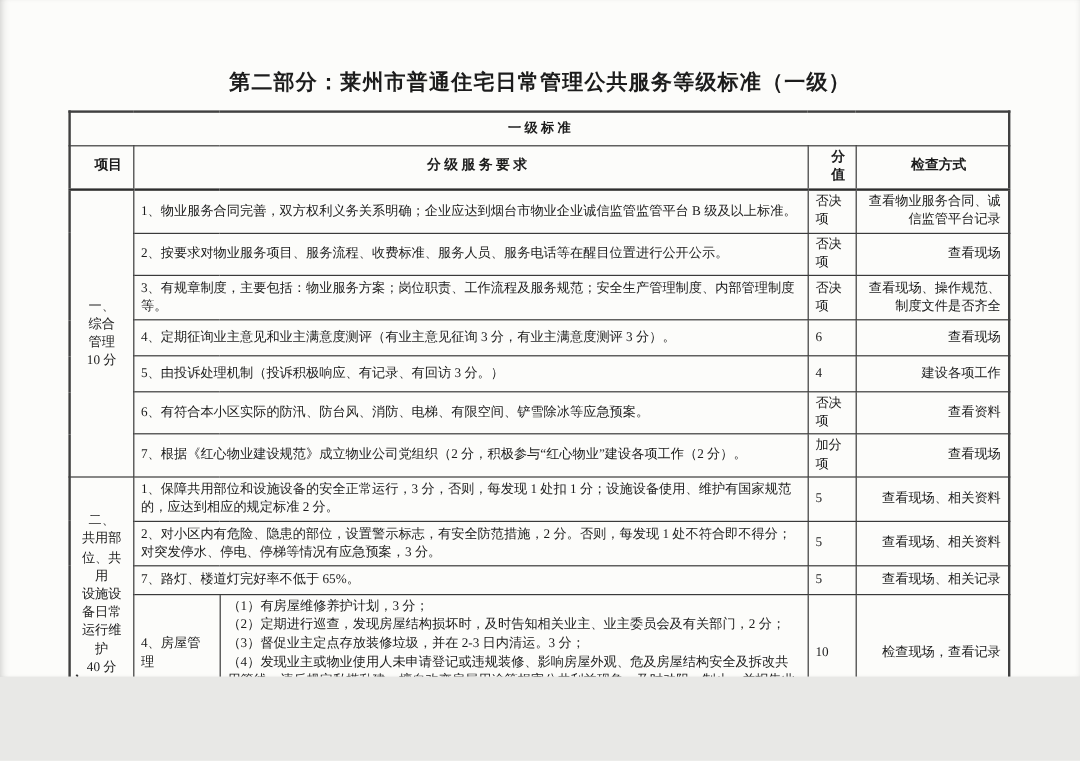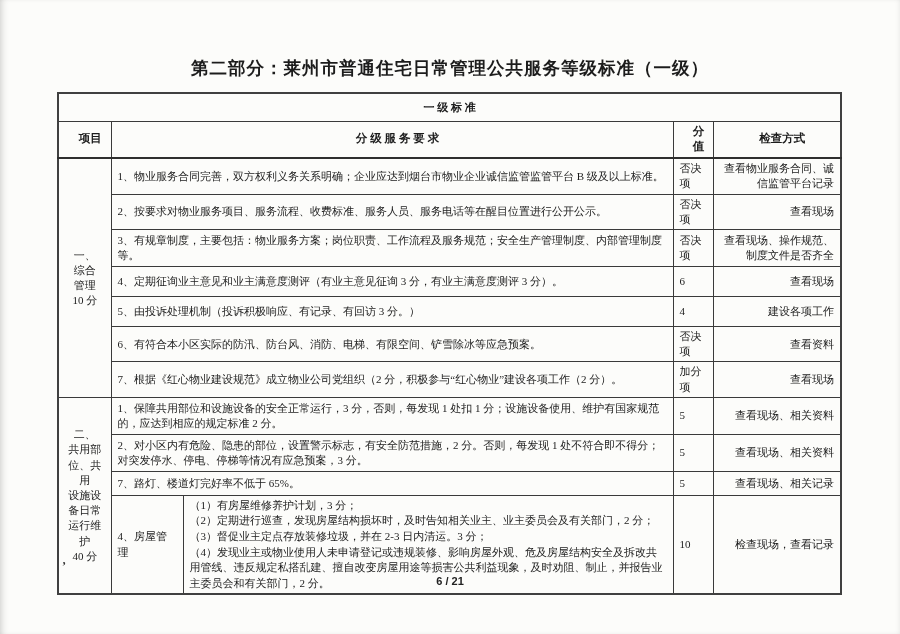--- a/index.html
+++ b/index.html
@@ -1,19 +1,19 @@
 <!DOCTYPE html>
 <html><head>
 <meta charset="utf-8">
 <style>
   * { margin:0; padding:0; box-sizing:border-box; }
   html,body { background:#e8e8e6; }
   .page {
     position:relative;
-    width:900px; height:634px;
+    width:900px; height:564px;
     background:#fcfcfa;
     font-family:"Liberation Serif","DejaVu Serif",serif;
     color:#1c1c1c;
     overflow:hidden;
     box-shadow:inset 6px 0 8px -6px rgba(0,0,0,.25), inset -3px 0 6px -4px rgba(0,0,0,.12);
   }
   .doc-title {
     position:absolute; top:56px; left:0; width:100%;
     text-align:center; font-size:17.5px; font-weight:bold;
     letter-spacing:1px;

